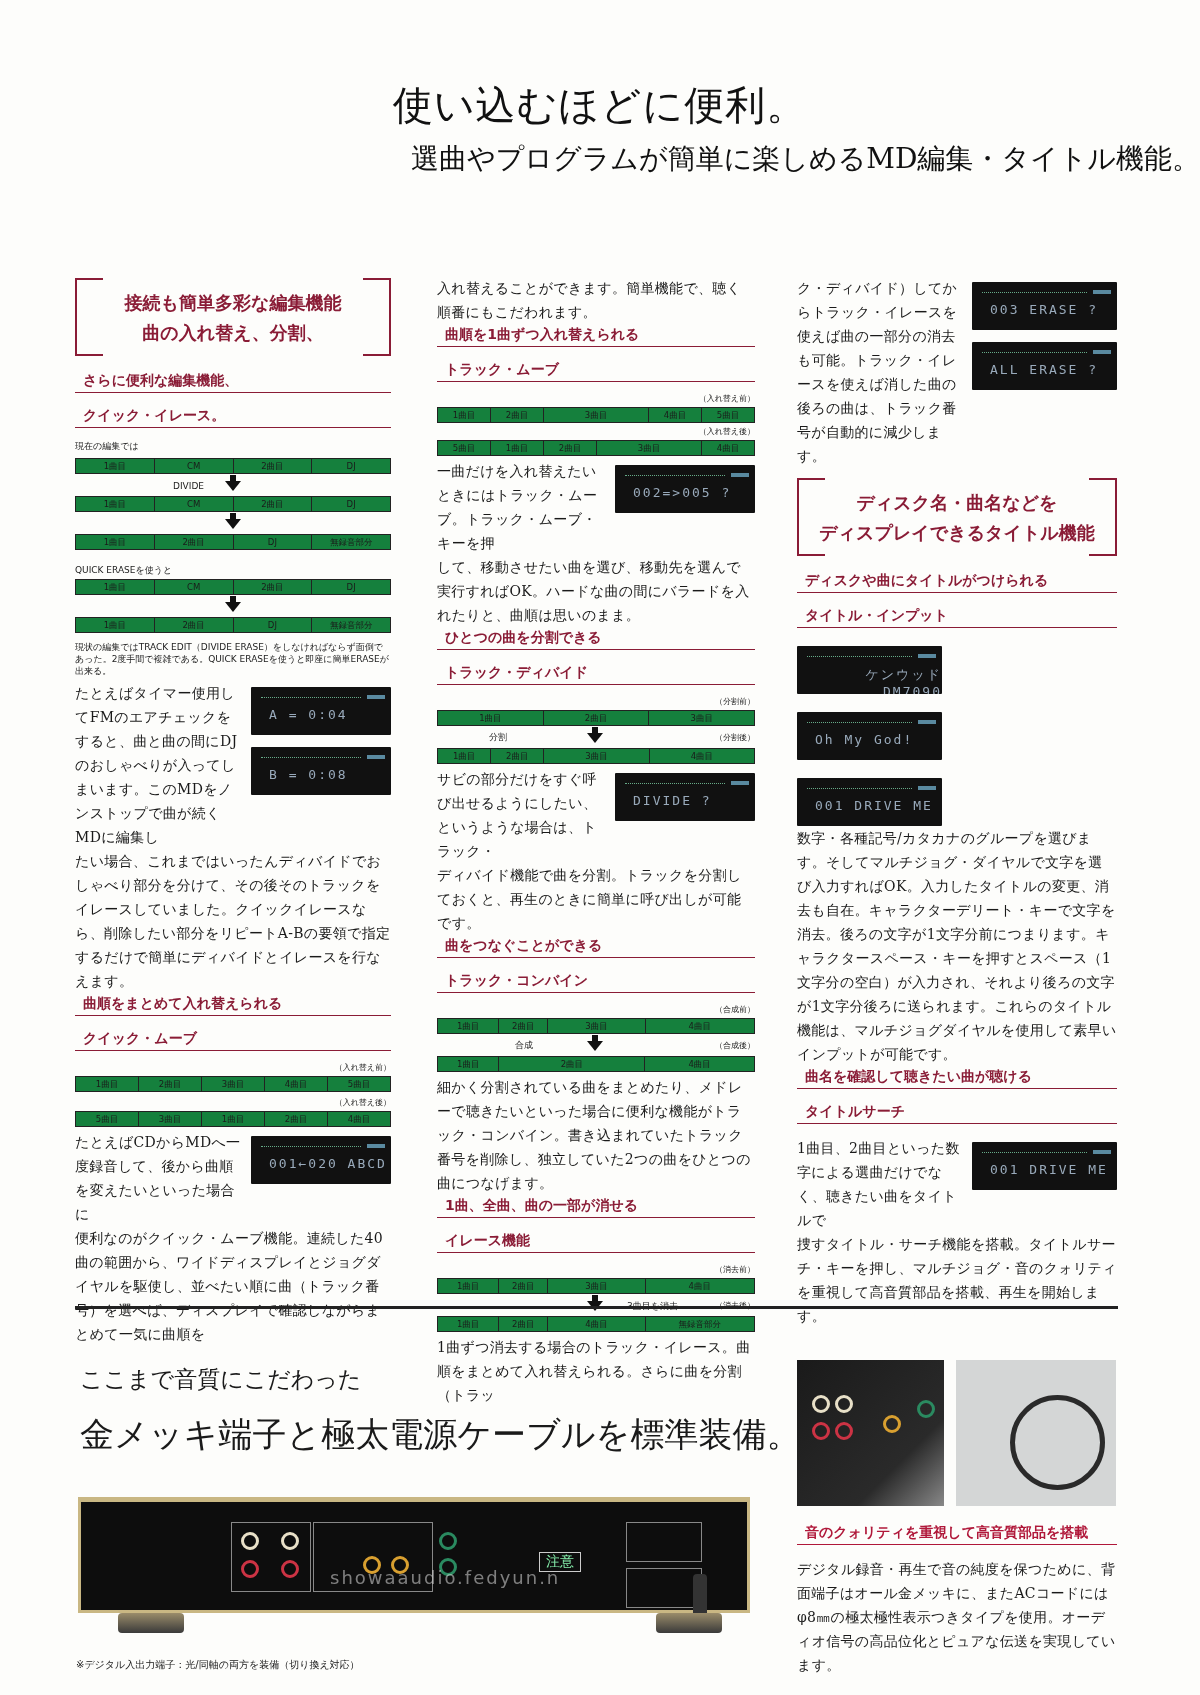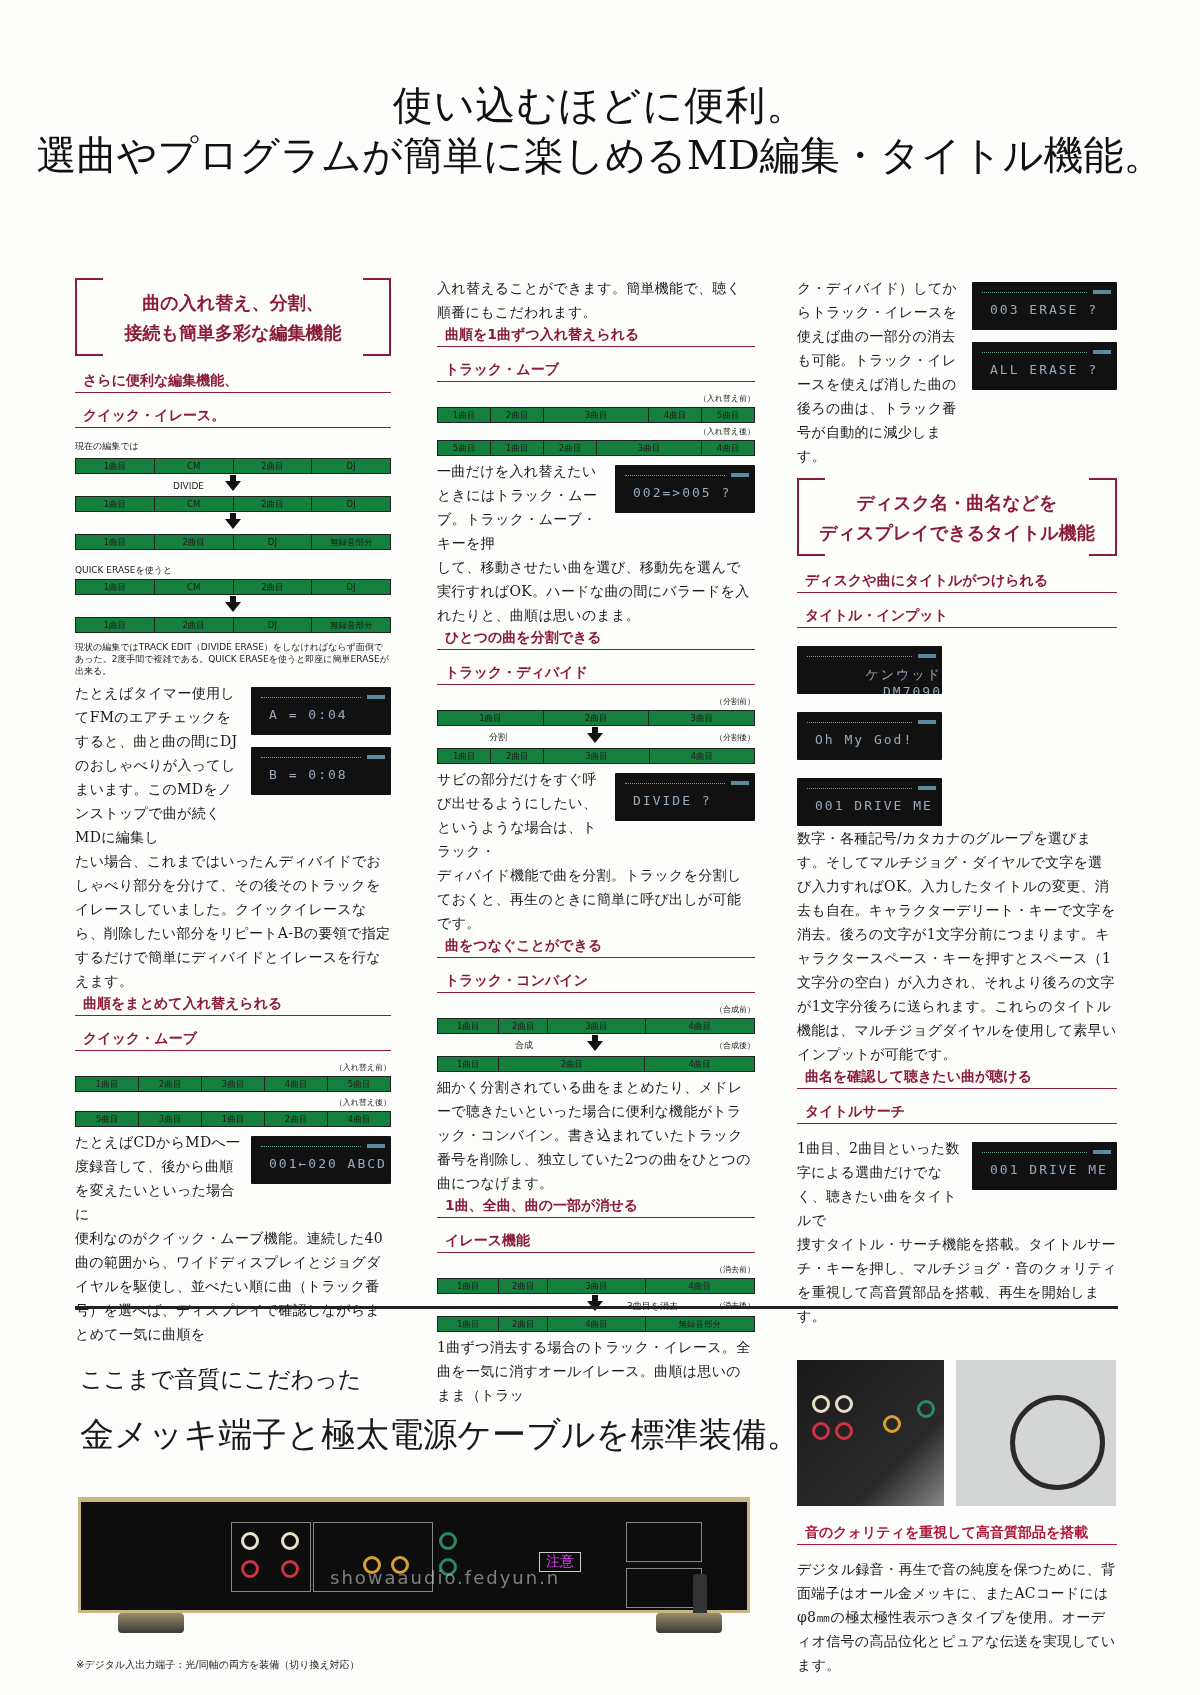--- a/index.html
+++ b/index.html
@@ -1,19 +1,19 @@
 <!DOCTYPE html>
 <html><head>
 <meta charset="utf-8">
 <style>
   * { box-sizing: border-box; margin: 0; padding: 0; }
   body { width: 1200px; height: 1695px; background: #fdfdfb; font-family: "DejaVu Serif", serif; color: #1a1a1a; position: relative; overflow: hidden; }
   .headline { position: absolute; left: 0; right: 0; text-align: center; font-family: "DejaVu Serif", serif; color: #111; }
   .h1a { top: 78px; font-size: 40px; letter-spacing: 1px; }
-  .h1b { top: 128px; font-size: 40px; letter-spacing: 0px; }
+  .h1b { top: 140px; font-size: 28px; letter-spacing: 0px; text-align: right; }
   .col { position: absolute; top: 276px; }
   .c1 { left: 75px; width: 316px; }
   .c2 { left: 437px; width: 318px; }
   .c3 { left: 797px; width: 320px; }
   .bracket-box { position: relative; height: 88px; margin-bottom: 6px; text-align: center; color: #8a1c36; font-family: "DejaVu Sans", sans-serif; font-weight: bold; font-size: 18px; line-height: 30px; padding-top: 12px; }
   .bracket-box .bl, .bracket-box .br { position: absolute; top: 2px; width: 28px; height: 78px; border: 2px solid #8a1c36; }
   .bracket-box .bl { left: 0; border-right: none; }
   .bracket-box .br { right: 0; border-left: none; }
   .sub-h { font-family: "DejaVu Sans", sans-serif; font-weight: bold; color: #8a1c36; font-size: 14px; border-bottom: 1px solid #8a1c36; padding: 2px 8px 2px; margin-bottom: 12px; }
   .small { font-family: "DejaVu Sans", sans-serif; font-size: 9px; color: #222; line-height: 12px; }
@@ -48,22 +48,22 @@
 </head>
 <body>
 
 <div class="headline h1a">使い込むほどに便利。</div>
 <div class="headline h1b">選曲やプログラムが簡単に楽しめるMD編集・タイトル機能。</div>
 
 <div class="col c1">
   <div class="bracket-box">
     <div class="bl"></div>
     <div class="br"></div>
+    <div>接続も簡単多彩な編集機能</div>
     <div>曲の入れ替え、分割、</div>
-    <div>接続も簡単多彩な編集機能</div>
   </div>
   <div class="sub-h">さらに便利な編集機能、</div>
   <div class="sub-h">クイック・イレース。</div>
   <div class="small" style="margin:4px 0 6px">現在の編集では</div>
   <div class="tracks">
     <span>1曲目</span>
     <span>CM</span>
     <span>2曲目</span>
     <span>DJ</span>
   </div>
@@ -237,21 +237,21 @@
     <div class="arrow-down" style="left:150px"></div>
     <span style="position:absolute;left:190px;top:3px">3曲目を消去</span>
     <span class="tag" style="position:absolute;right:0;top:4px">（消去後）</span>
   </div>
   <div class="tracks">
     <span>1曲目</span>
     <span style="flex:0.8">2曲目</span>
     <span style="flex:1.6">4曲目</span>
     <span style="flex:1.8">無録音部分</span>
   </div>
-  <div class="body-text">1曲ずつ消去する場合のトラック・イレース。全曲を一気に消すオールイレース。曲順は思いのまま（トラッ</div>
+  <div class="body-text">1曲ずつ消去する場合のトラック・イレース。曲順をまとめて入れ替えられる。さらに曲を分割（トラッ</div>
 </div>
 
 <div class="col c3">
   <div class="float-wrap">
     <div class="ft body-text">ク・ディバイド）してからトラック・イレースを使えば曲の一部分の消去も可能。トラック・イレースを使えば消した曲の後ろの曲は、トラック番号が自動的に減少します。</div>
     <div class="lcds" style="width:145px">
       <div class="lcd">
           <span>003 ERASE ?</span>
         </div>
       <div class="lcd">
@@ -302,21 +302,21 @@
   <div style="position:absolute;left:150px;top:20px;width:80px;height:70px;border:1px solid #888"></div>
   <div class="port" style="left:160px;top:30px;border-color:#e8e0c8"></div>
   <div class="port" style="left:200px;top:30px;border-color:#e8e0c8"></div>
   <div class="port" style="left:160px;top:58px;border-color:#c34"></div>
   <div class="port" style="left:200px;top:58px;border-color:#c34"></div>
   <div style="position:absolute;left:232px;top:20px;width:120px;height:70px;border:1px solid #888"></div>
   <div class="port" style="left:282px;top:54px;border-color:#d9a030"></div>
   <div class="port" style="left:310px;top:54px;border-color:#d9a030"></div>
   <div class="port" style="left:358px;top:30px;border-color:#2a8a60"></div>
   <div class="port" style="left:358px;top:56px;border-color:#2a8a60"></div>
-  <div style="position:absolute;left:458px;top:50px;color:#d946ef;font-family:'DejaVu Sans',sans-serif;font-size:14px;border:1px solid #ccc;padding:0 6px">注意</div>
+  <div style="position:absolute;left:458px;top:50px;color:#86efac;font-family:'DejaVu Sans',sans-serif;font-size:14px;border:1px solid #ccc;padding:0 6px">注意</div>
   <div style="position:absolute;left:545px;top:20px;width:76px;height:40px;border:1px solid #888"></div>
   <div style="position:absolute;left:545px;top:66px;width:76px;height:40px;border:1px solid #888"></div>
   <div style="position:absolute;left:612px;top:72px;width:14px;height:44px;background:#333;border-radius:4px"></div>
 </div>
 <div class="rear-feet" style="left:118px"></div>
 <div class="rear-feet" style="left:656px"></div>
 <div class="watermark">showaaudio.fedyun.n</div>
 <div class="rear-caption">※デジタル入出力端子：光/同軸の両方を装備（切り換え対応）</div>
 
 <div class="photo1">

